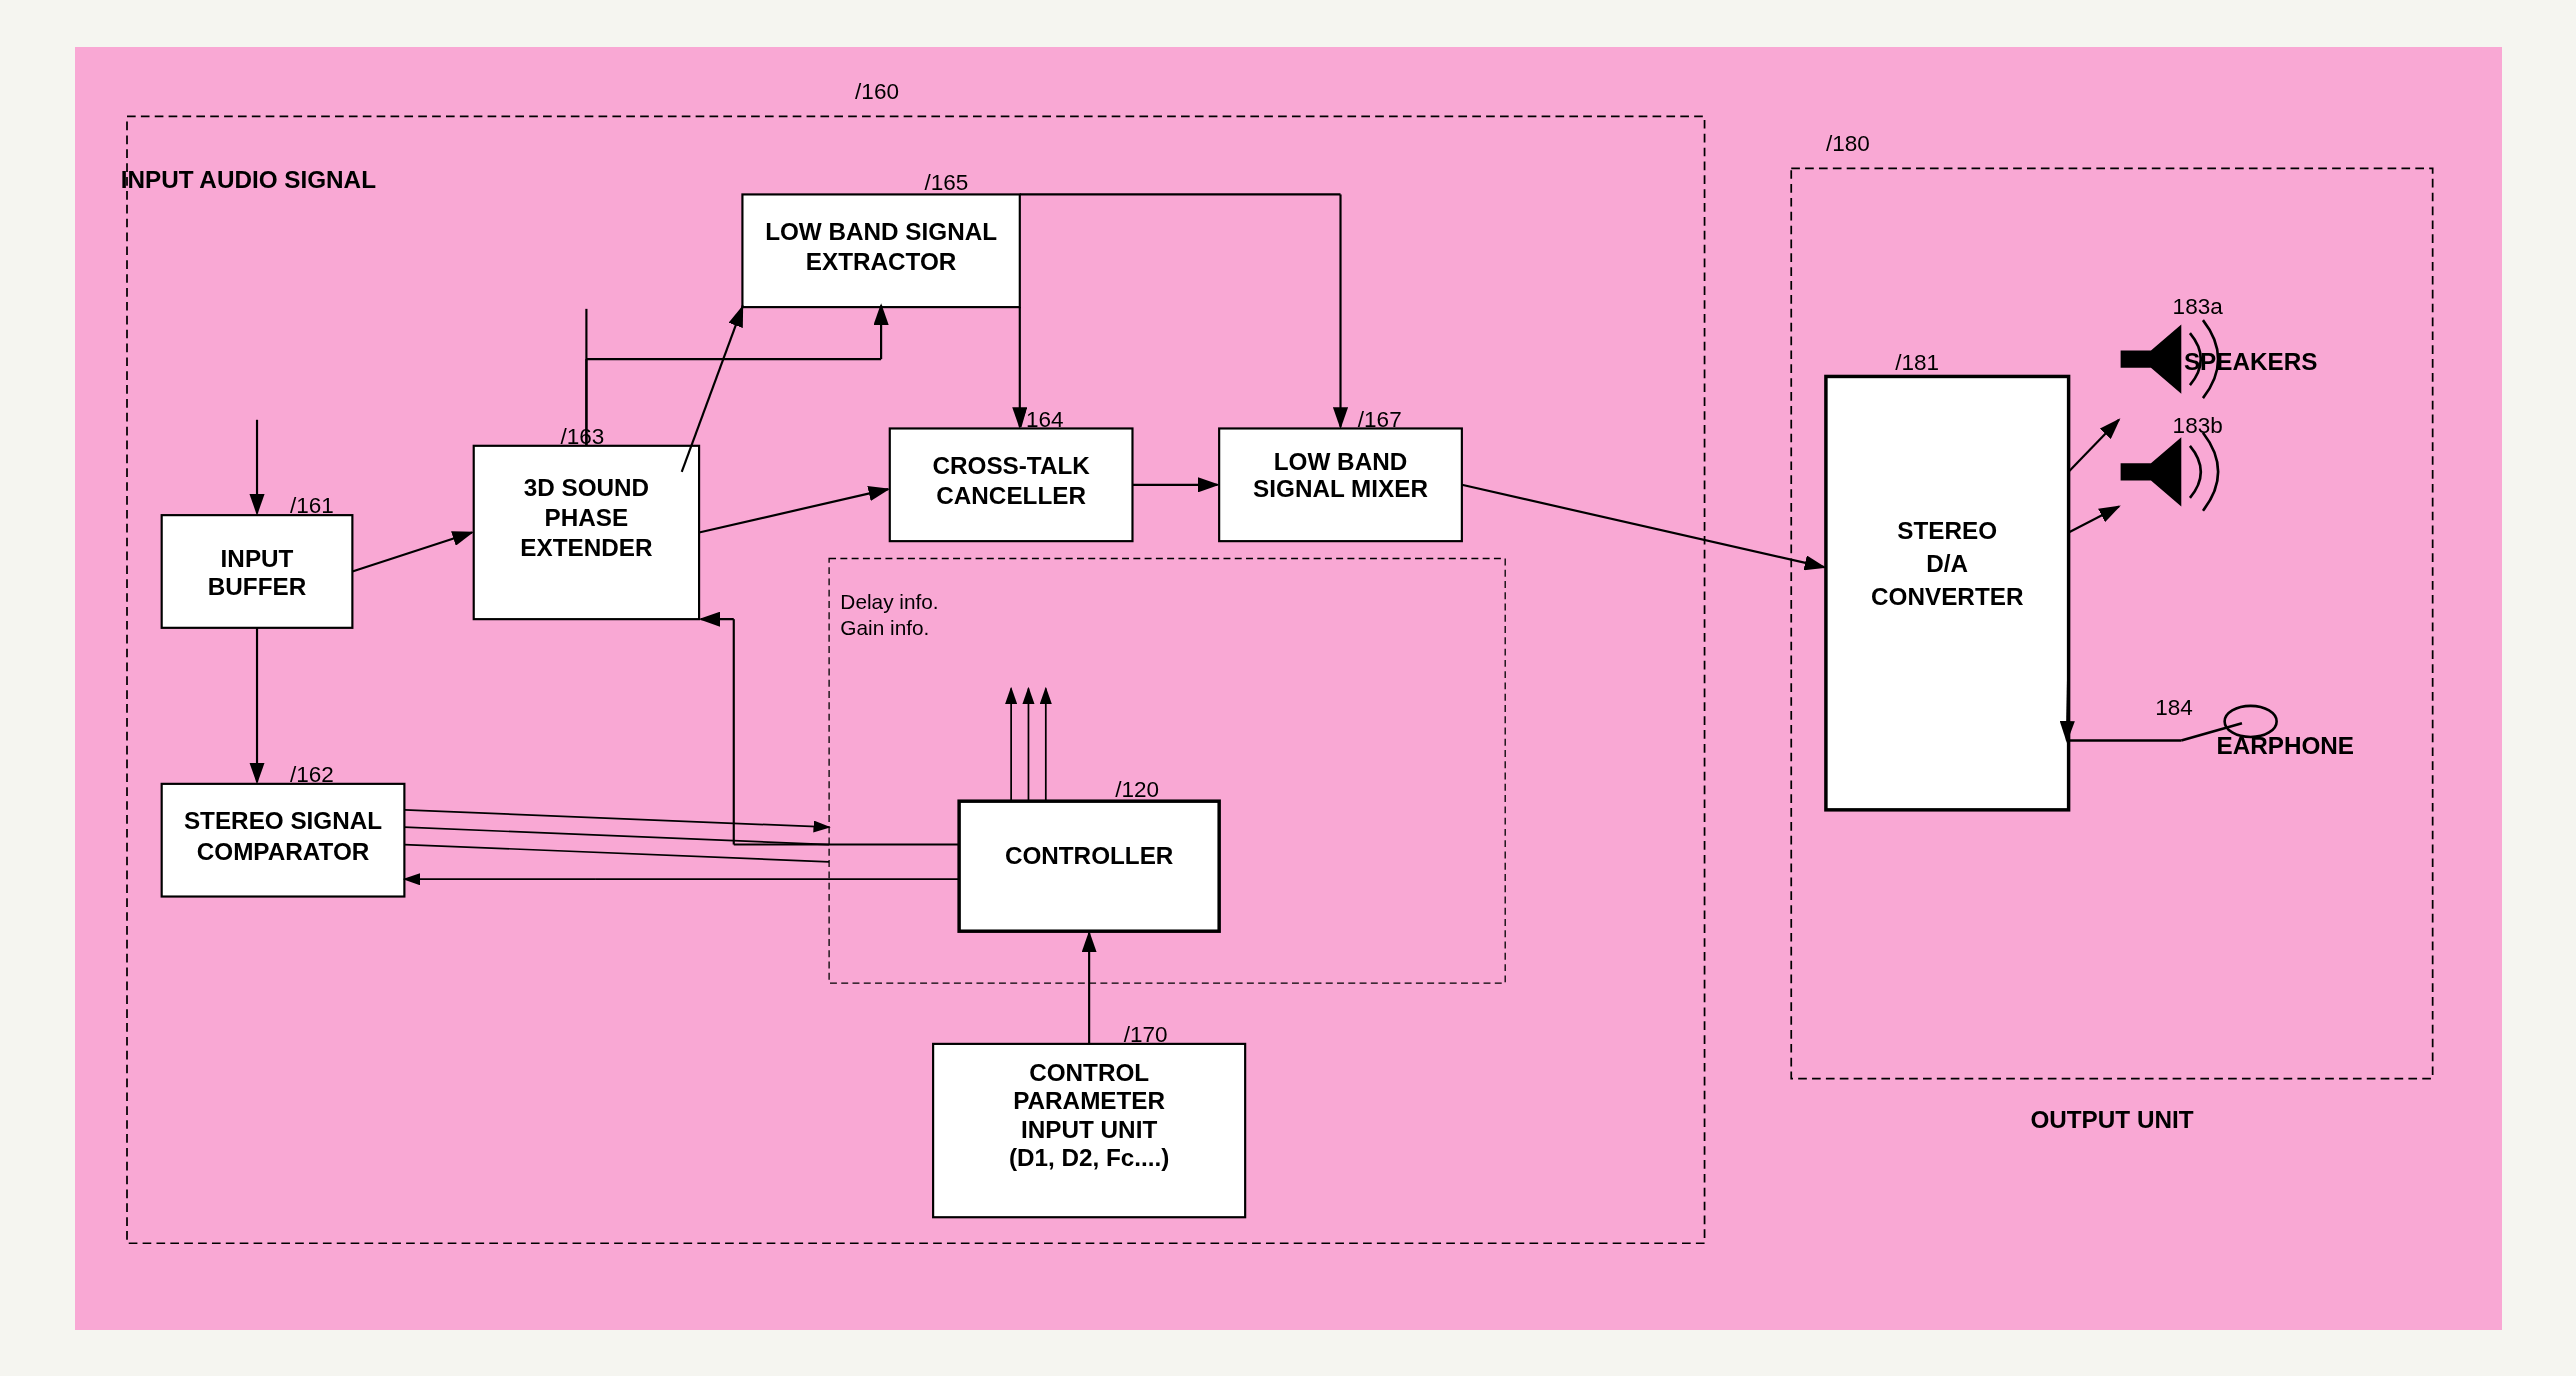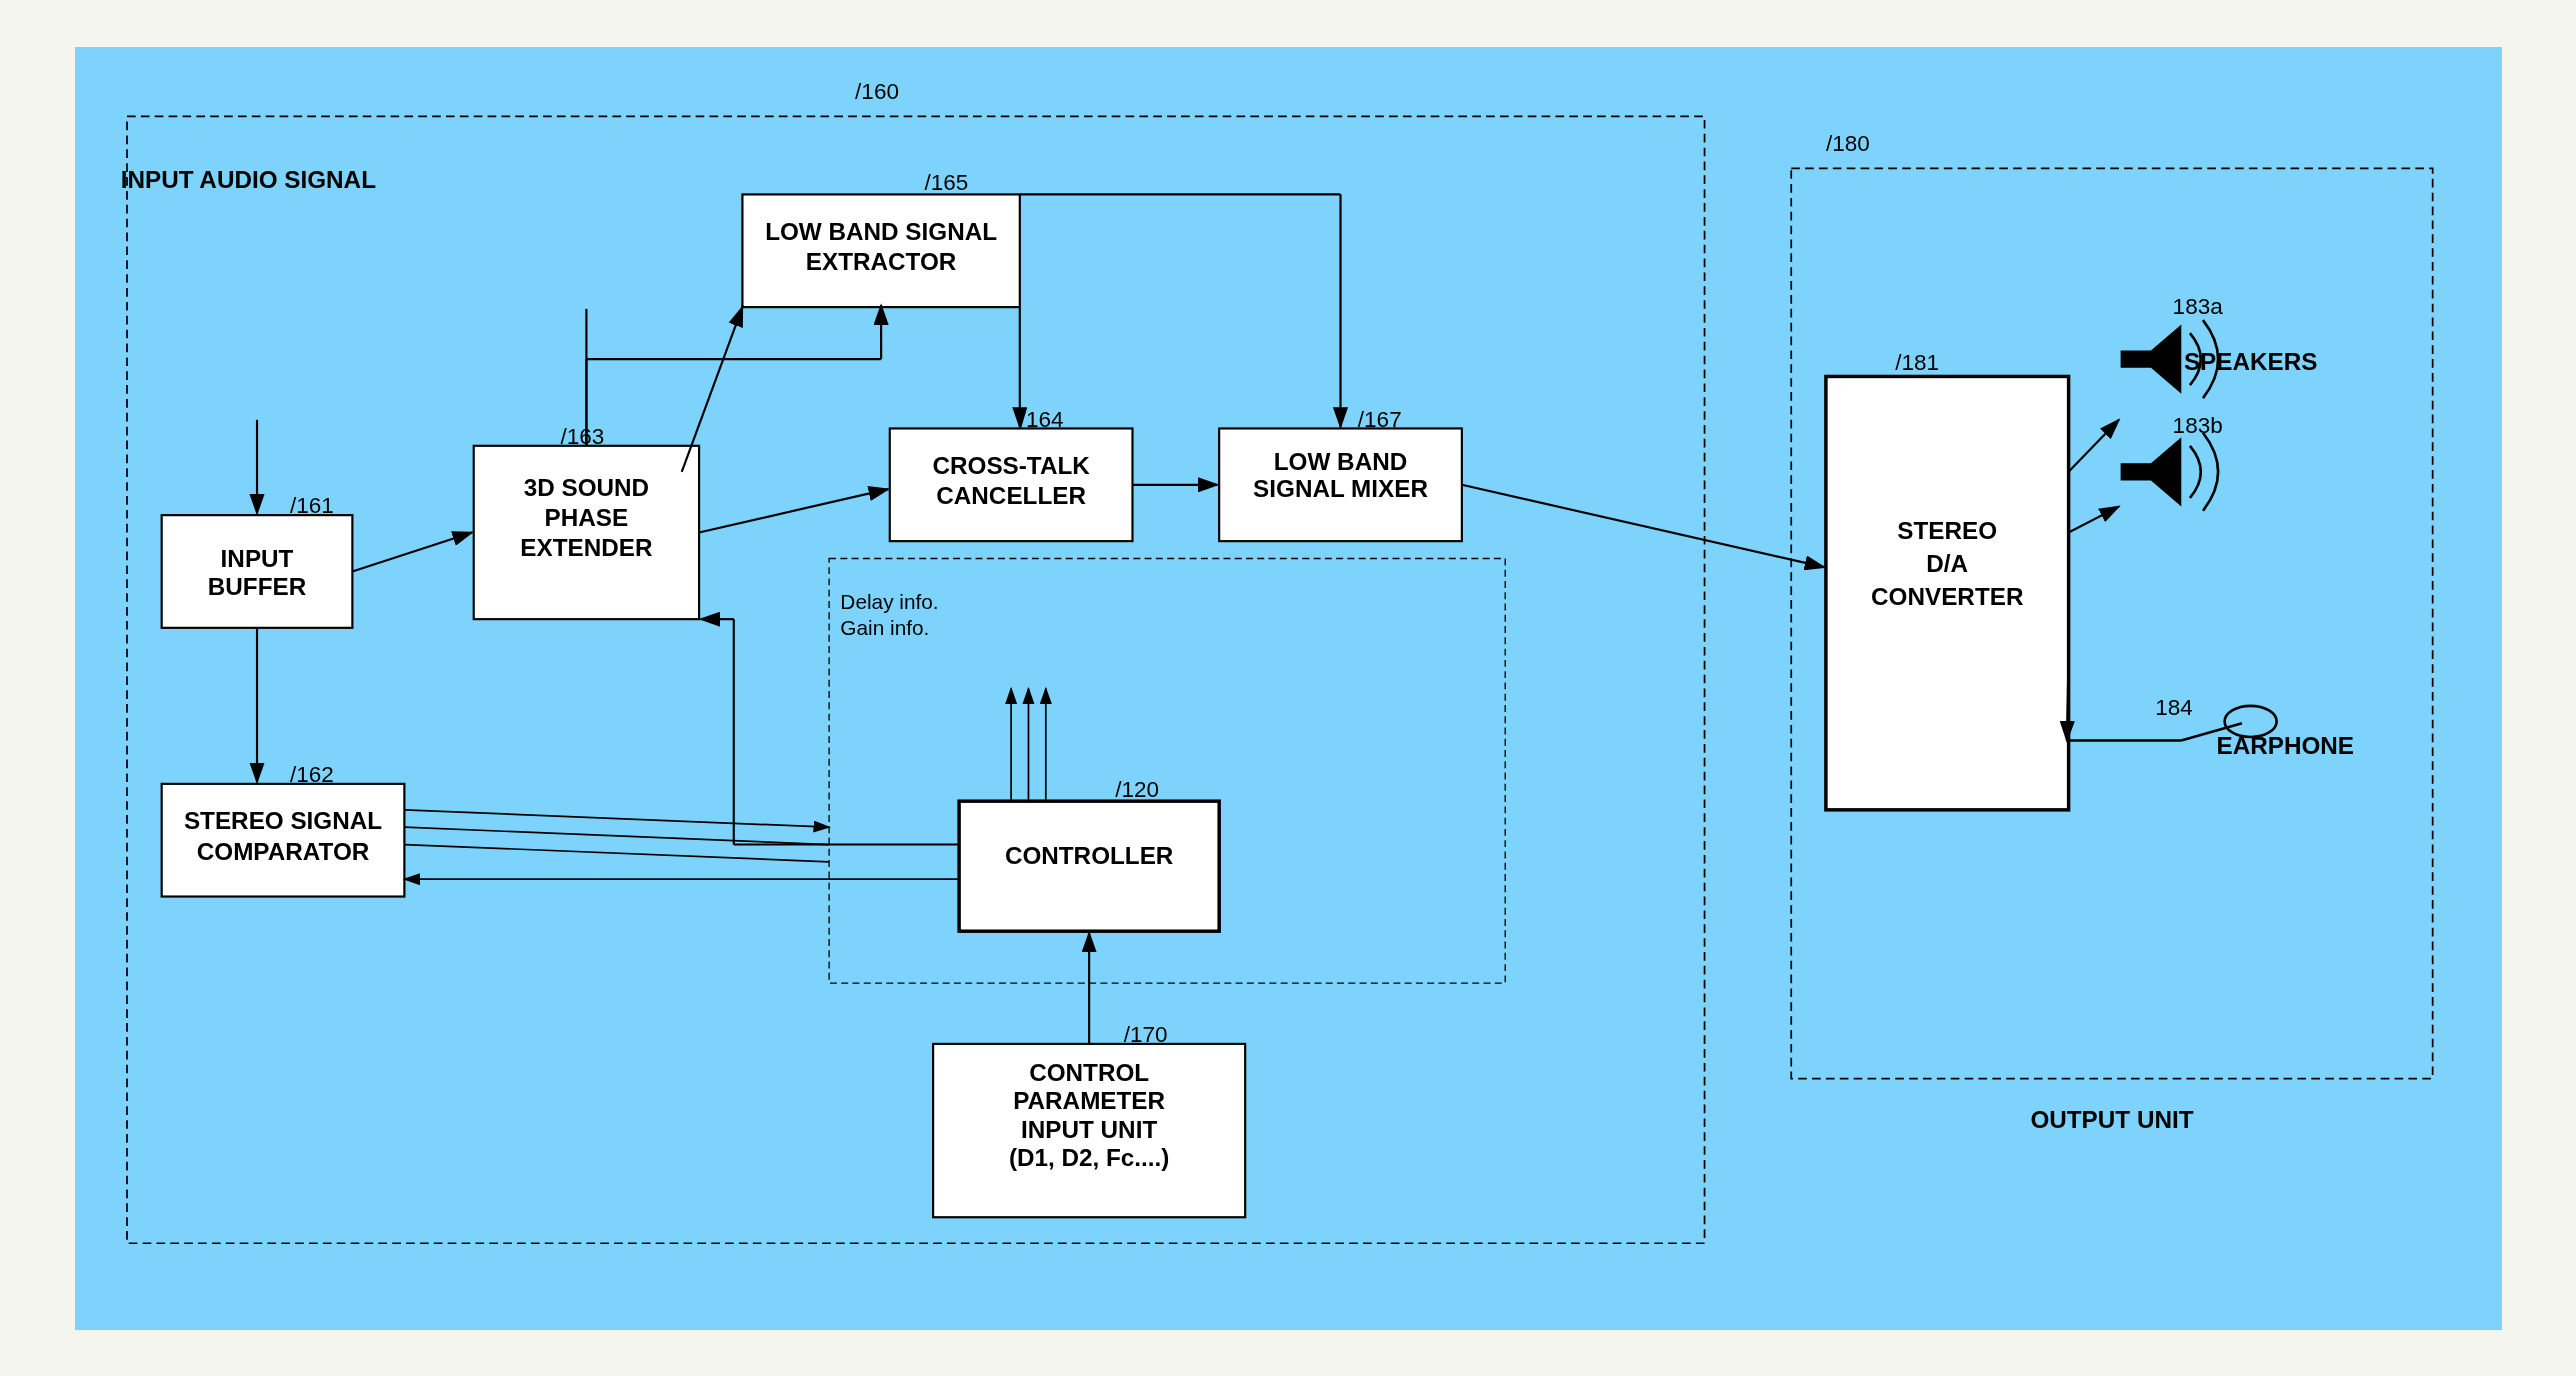--- a/index.html
+++ b/index.html
@@ -9,21 +9,21 @@
       width: 2576px;
       height: 1376px;
       display: flex;
       align-items: center;
       justify-content: center;
     }
     .diagram-container {
       position: relative;
       width: 2427px;
       height: 1283px;
-      background: #7dd3fc;
+      background: #f9a8d4;
     }
     svg {
       position: absolute;
       top: 0; left: 0;
       width: 100%;
       height: 100%;
     }
     .block {
       fill: white;
       stroke: black;

